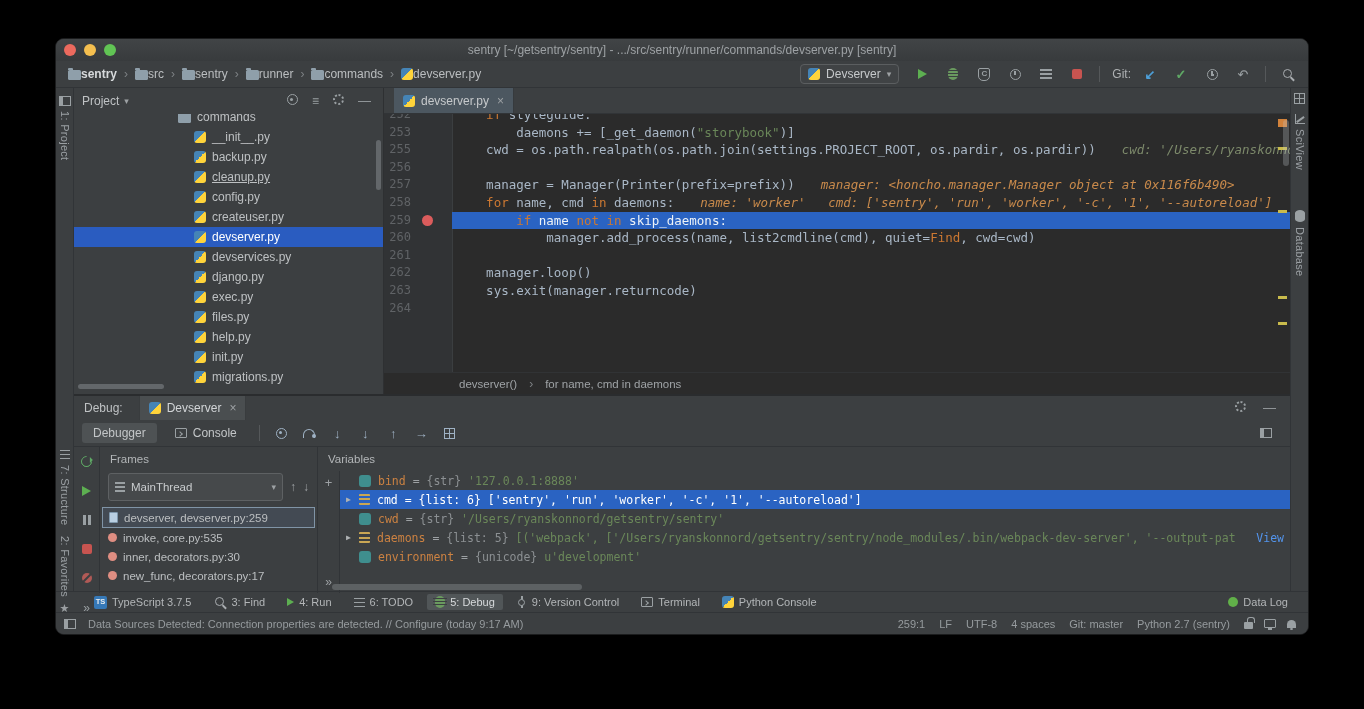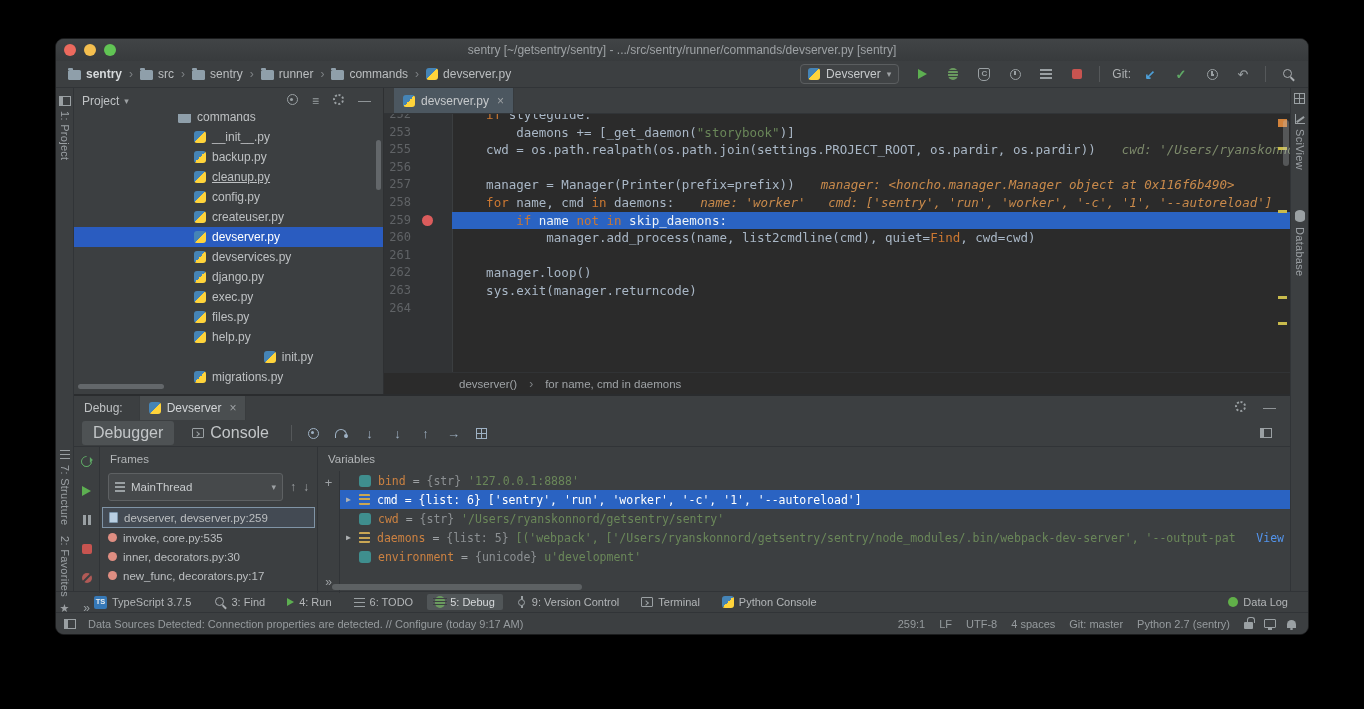--- a/index.html
+++ b/index.html
@@ -9,21 +9,21 @@
 .window{position:absolute;left:55px;top:38px;width:1254px;height:597px;background:#3c3f41;border-radius:9px;overflow:hidden;display:flex;flex-direction:column;border:1px solid #1b1c1d;box-shadow:0 25px 70px rgba(0,0,0,.65)}
 
 .titlebar{height:22px;flex:none;background:linear-gradient(#414446,#383b3d);position:relative;display:flex;align-items:center;justify-content:center}
 .title{font-size:12px;color:#9da1a4;white-space:nowrap}
 .traffic{position:absolute;left:8px;top:5px;display:flex;gap:8px}
 .light{width:12px;height:12px;border-radius:50%}
 .light.red{background:#ec6a5e}.light.yellow{background:#f5bf4f}.light.green{background:#61c454}
 
 .navbar{height:27px;flex:none;display:flex;align-items:center;padding:0 10px;border-bottom:1px solid #313437;background:#3c3f41}
 .crumbs{display:flex;align-items:center;font-size:12px;color:#bbbec0}
-.crumb{display:flex;align-items:center;gap:5px;padding:1px 2px;white-space:nowrap}
+.crumb{display:flex;align-items:center;padding:1px 2px;white-space:nowrap}
 .crumb.bold .crumb-label{font-weight:bold;color:#d6d9db}
 .crumb-sep{color:#7d8184;margin:0 5px;font-size:12px}
 .nav-right{margin-left:auto;display:flex;align-items:center;gap:9px}
 .runconfig{display:flex;align-items:center;gap:6px;border:1px solid #5b5e60;border-radius:4px;padding:2px 7px;font-size:12px;color:#c6c9cb;background:#404345;margin-right:4px}
 .caret{color:#9da1a4;font-size:9px}
 .nav-btn{display:flex;align-items:center;justify-content:center;width:20px;height:20px}
 .nav-sep{width:1px;height:16px;background:#55585a;margin:0 3px}
 .git-label{font-size:12px;color:#aeb1b3}
 .iconrow{display:flex;align-items:center;gap:11px}
 
@@ -64,21 +64,21 @@
 .hint-amber{color:#c98a4b}.hint-gray{color:#7d8a6b}
 .stripe-mark{position:absolute;right:3px;width:9px}
 .editor-crumbs{height:22px;flex:none;background:#2b2b2b;border-top:1px solid #313335;display:flex;align-items:center;padding-left:75px;font-size:11.5px;color:#9fa3a6;gap:7px}
 .ec-item{white-space:nowrap}
 
 .debug{height:199px;flex:none;display:flex;flex-direction:column;background:#3c3f41;border-top:2px solid #2a2c2e}
 .debug-header{height:24px;flex:none;display:flex;align-items:center;padding-left:10px;font-size:12px;color:#bfc2c4}
 .dtab{height:24px;display:flex;align-items:center;gap:6px;padding:0 9px;margin-left:16px;background:#4a4e50;border-left:1px solid #393c3e;border-right:1px solid #393c3e;color:#d2d5d7;font-size:12px}
 .debug-header .hdr-icons{padding-right:14px;gap:17px}
 .debug-toolbar{height:27px;flex:none;display:flex;align-items:center;border-bottom:1px solid #313437;padding:0 8px;gap:7px}
-.vtab{padding:3px 11px;font-size:16px;color:#c3c6c8;border-radius:3px;display:flex;gap:6px;align-items:center}
+.vtab{padding:3px 11px;font-size:12px;color:#c3c6c8;border-radius:3px;display:flex;gap:6px;align-items:center}
 .vtab.active{background:#4e5254}
 .tool-sep{width:1px;height:16px;background:#55585a;margin:0 4px}
 .tbtn{width:21px;height:18px;display:flex;align-items:center;justify-content:center}
 .tb-right{margin-left:auto;display:flex;padding-right:6px}
 .debug-body{flex:1;display:flex;min-height:0;position:relative}
 .dleft{width:26px;flex:none;border-right:1px solid #313437;display:flex;flex-direction:column;align-items:center;padding:6px 0 4px;gap:11px}
 .dleft .is-more{margin-top:auto}
 .frames{width:218px;flex:none;border-right:1px solid #313437;display:flex;flex-direction:column;min-height:0}
 .sub-header{height:24px;flex:none;display:flex;align-items:center;padding-left:10px;font-size:11.5px;color:#b3b6b8}
 .thread-row{height:32px;flex:none;display:flex;align-items:center;gap:7px;padding:0 8px;color:#9da1a4}
@@ -344,21 +344,21 @@
                     <span class="tree-label">exec.py</span>
                   </div>
                   <div class="tree-row" style="padding-left: 120px;">
                     <span class="ic ic-python"></span>
                     <span class="tree-label">files.py</span>
                   </div>
                   <div class="tree-row" style="padding-left: 120px;">
                     <span class="ic ic-python"></span>
                     <span class="tree-label">help.py</span>
                   </div>
-                  <div class="tree-row" style="padding-left: 120px; justify-content: center;">
+                  <div class="tree-row" style="padding-left: 120px;">
                     <span class="ic ic-python"></span>
                     <span class="tree-label">init.py</span>
                   </div>
                   <div class="tree-row" style="padding-left: 120px;">
                     <span class="ic ic-python"></span>
                     <span class="tree-label">migrations.py</span>
                   </div>
                 </div>
               <div class="vscroll" style="right:2px;top:26px;width:5px;height:50px"></div>
               <div class="hscroll" style="left:4px;bottom:5px;width:86px;height:5px"></div>

